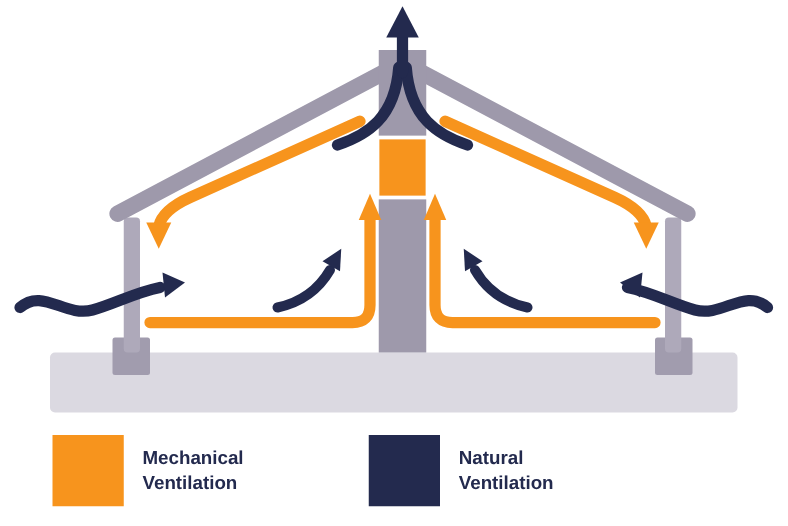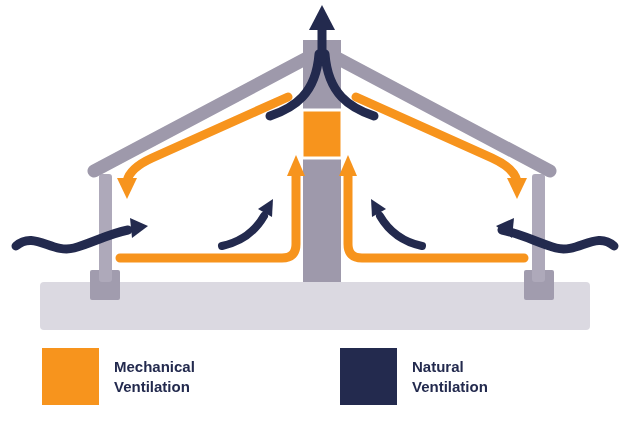--- a/index.html
+++ b/index.html
@@ -30,21 +30,21 @@
   .fan-fill{fill:var(--mechanical);stroke:var(--fan_border);stroke-width:3;}
 
   .legend-item{
     position:absolute;
     top:348px;
     display:flex;
     align-items:center;
     gap:15px;
   }
   .legend-item.mechanical{left:42px;}
-  .legend-item.natural{left:295px;margin-left:45px;}
+  .legend-item.natural{left:295px;}
   .legend-swatch{width:57px;height:57px;}
   .legend-swatch.mech{background:var(--mechanical);}
   .legend-swatch.nat{background:var(--natural);}
   .legend-label{
     font-weight:700;
     font-size:15px;
     line-height:1.3;
     color:var(--natural);
     white-space:nowrap;
   }

